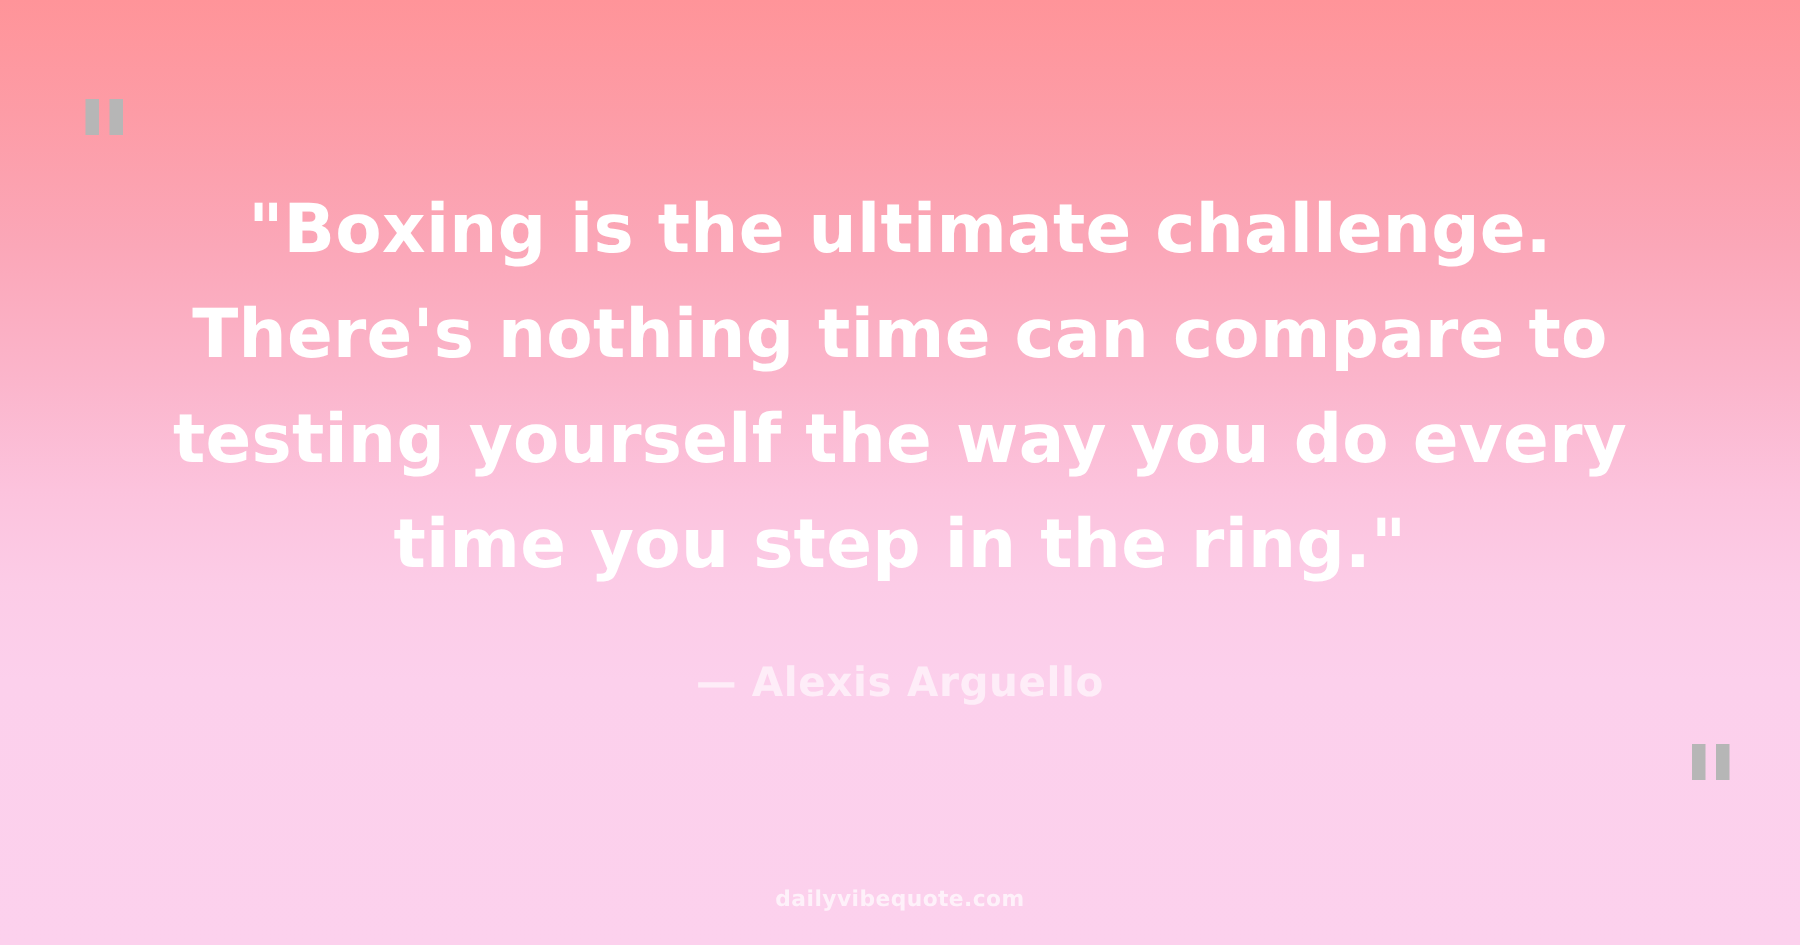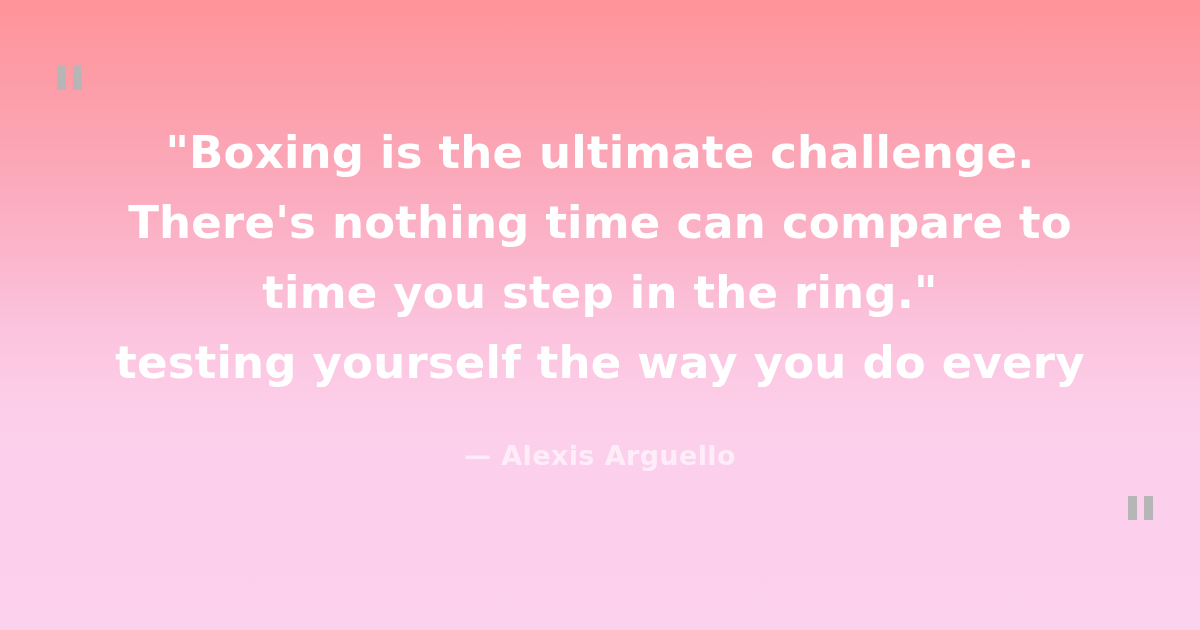--- a/index.html
+++ b/index.html
@@ -105,22 +105,23 @@
   <div id="quote-mark-close" class="quote-glyph">
     <span class="bar"></span>
     <span class="bar"></span>
   </div>
 
   <div id="content">
 
     <div id="quote-text">
       <span class="qline">"Boxing is the ultimate challenge.</span>
       <span class="qline">There's nothing time can compare to</span>
+      <span class="qline">testing yourself the way you do every</span>
       <span class="qline">time you step in the ring."</span>
-      <span class="qline">testing yourself the way you do every</span>
     </div>
 
     <div id="quote-author">— Alexis Arguello</div>
 
   </div>
 
+  <div id="site-footer">dailyvibequote.com</div>
 
 </div>
 
 </body></html>

